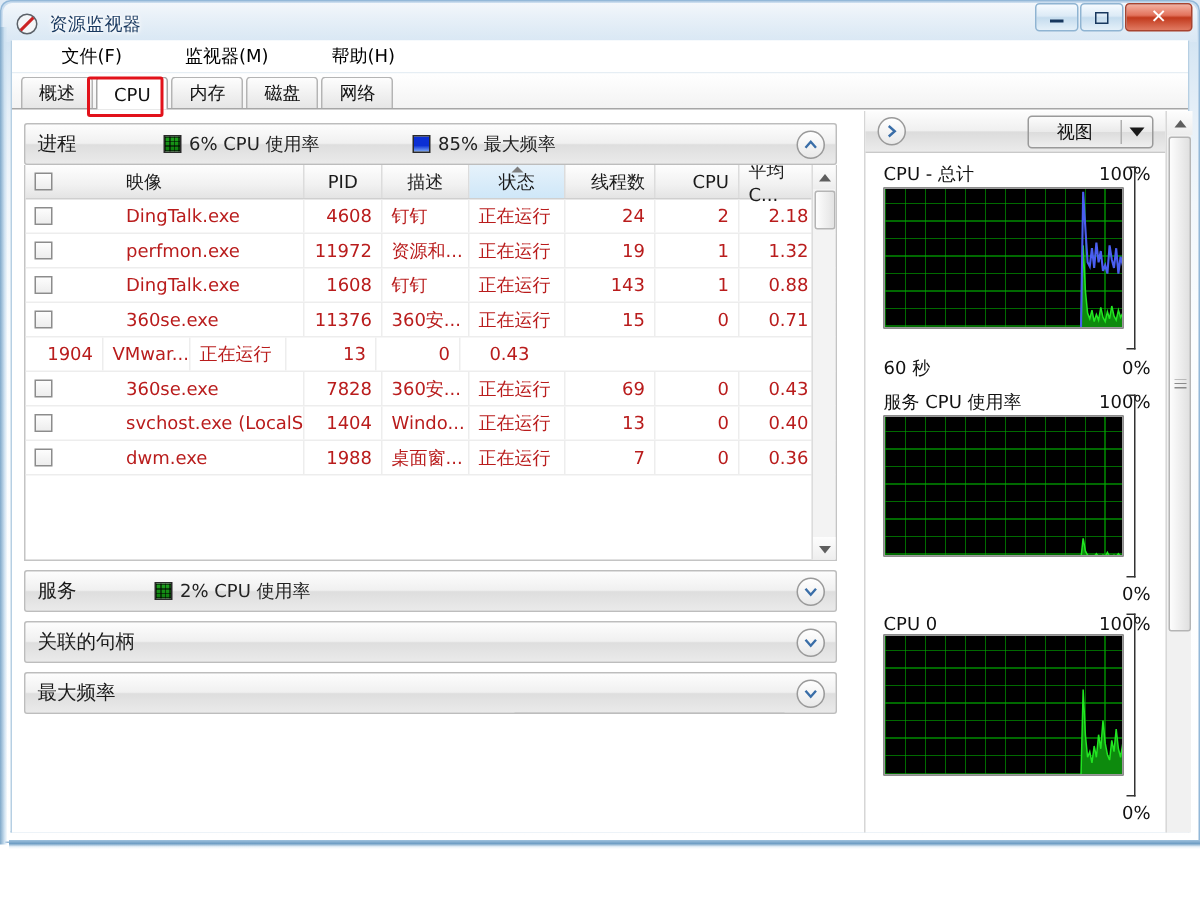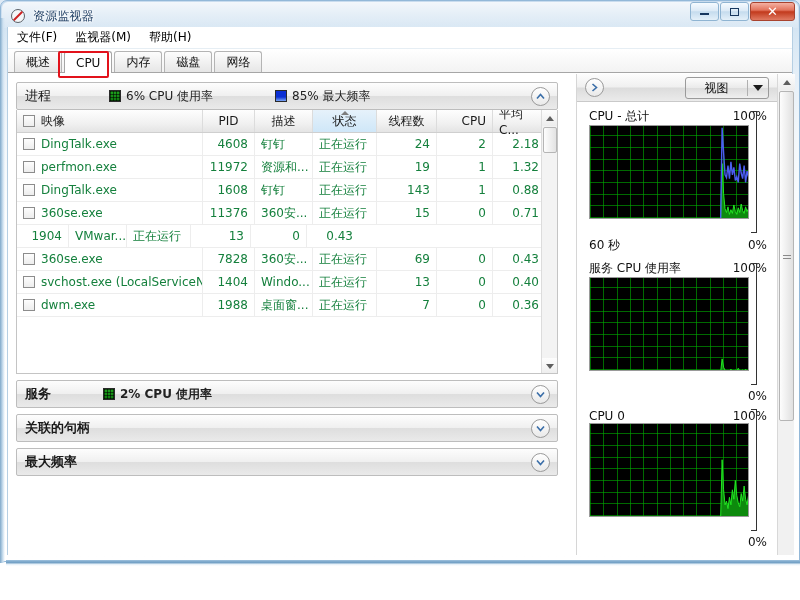--- a/index.html
+++ b/index.html
@@ -95,21 +95,21 @@
     border-bottom: 1px solid #b6cfe3;
   }
 
   
   #menubar {
     position: absolute; left: 0; top: 0; width: 100%; height: 22px;
     background: #fff;
     display: flex; align-items: center;
     border-bottom: 1px solid #e6eef4;
   }
-  .menu-item { padding: 2px 9px; font-size: 12px; color: #000; }
+  .menu-item { padding: 2px 9px; font-size: 12px; color: #000; margin-left: 24px; }
 
   
   #tabstrip {
     position: absolute; left: 0; top: 22px; width: 100%; height: 24px;
     background: linear-gradient(180deg,#ffffff,#f3f3f3);
     display: flex; align-items: flex-end; padding-left: 6px;
     border-bottom: 1px solid #a6a6a6;
   }
   .tab {
     height: 21px; padding: 0 11px;
@@ -216,30 +216,30 @@
     border-left: 4px solid transparent; border-right: 4px solid transparent;
     border-bottom: 4px solid #7d7d7d;
   }
   .cb {
     width: 12px; height: 12px; margin-right: 6px;
     border: 1px solid #8c8c8c; background: linear-gradient(180deg,#fdfdfd,#ededed);
     flex: none;
   }
   .prow {
     display: flex; height: 23px; align-items: center;
-    font-size: 12px; color: #15803d;
+    font-size: 12px; color: #b91c1c;
     border-bottom: 1px solid #ededed;
   }
   .prow > div {
     display: flex; align-items: center;
     border-right: 1px solid #ededed;
     padding: 0 6px; height: 100%;
     overflow: hidden; white-space: nowrap;
   }
-  .c-img   { width: 186px; }
+  .c-img   { width: 186px; gap: 43px; }
   .c-pid   { width: 52px;  justify-content: flex-end; }
   .c-desc  { width: 58px;  }
   .c-state { width: 64px;  }
   .c-thr   { width: 60px;  justify-content: flex-end; }
   .c-cpu   { width: 56px;  justify-content: flex-end; }
   .c-avg   { width: 52px;  justify-content: flex-end; border-right: none !important; }
 
   
   #tbl-scroll {
     position: absolute; right: 0; top: 0; width: 16px; height: 264px;
@@ -252,21 +252,21 @@
   }
   .tri-up { width:0;height:0;border-left:4px solid transparent;border-right:4px solid transparent;border-bottom:5px solid #5e5e5e;}
   .tri-dn { width:0;height:0;border-left:4px solid transparent;border-right:4px solid transparent;border-top:5px solid #5e5e5e;}
   #tbl-thumb {
     position: absolute; left: 1px; top: 17px; width: 14px; height: 26px;
     background: linear-gradient(90deg,#fdfdfd,#e3e3e3);
     border: 1px solid #b5b5b5; border-radius: 2px;
   }
 
   
-  .lower-sect { position: absolute; left: 8px; width: 542px; font-weight: bold; }
+  .lower-sect { position: absolute; left: 8px; width: 542px; }
   #sect-services { top: 306px; }
   #sect-handles  { top: 340px; }
   #sect-modules  { top: 374px; }
 
   #handle-search {
     position: absolute; right: 34px; top: 4px;
     width: 180px; height: 20px;
     background: #fff; border: 1px solid #9d9d9d;
     display: flex; align-items: center; padding: 0 4px; margin-top: 36px;
   }
@@ -416,21 +416,21 @@
               <div class="c-pid" style="justify-content:center">
                 <span>PID</span>
               </div>
               <div class="c-desc" style="justify-content:center">
                 <span>描述</span>
               </div>
               <div class="c-state sorted" style="justify-content:center">
                 <span class="sort-arrow"></span>
                 <span>状态</span>
               </div>
-              <div class="c-thr" style="justify-content:center">
+              <div class="c-thr" style="justify-content:flex-end">
                 <span>线程数</span>
               </div>
               <div class="c-cpu">
                 <span>CPU</span>
               </div>
               <div class="c-avg">
                 <span>平均 C...</span>
               </div>
             </div>
 

